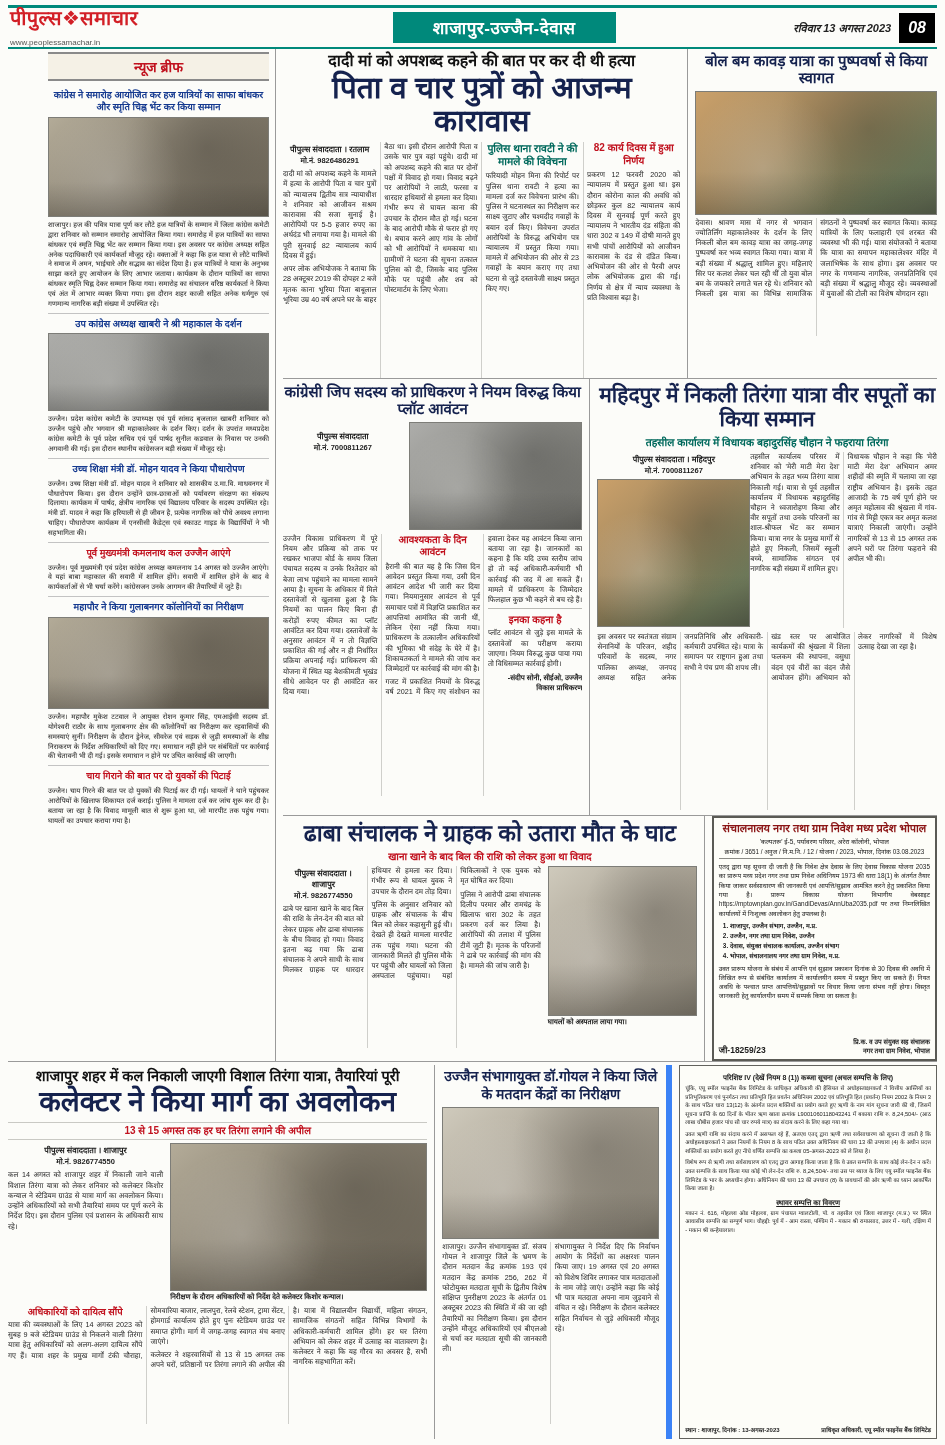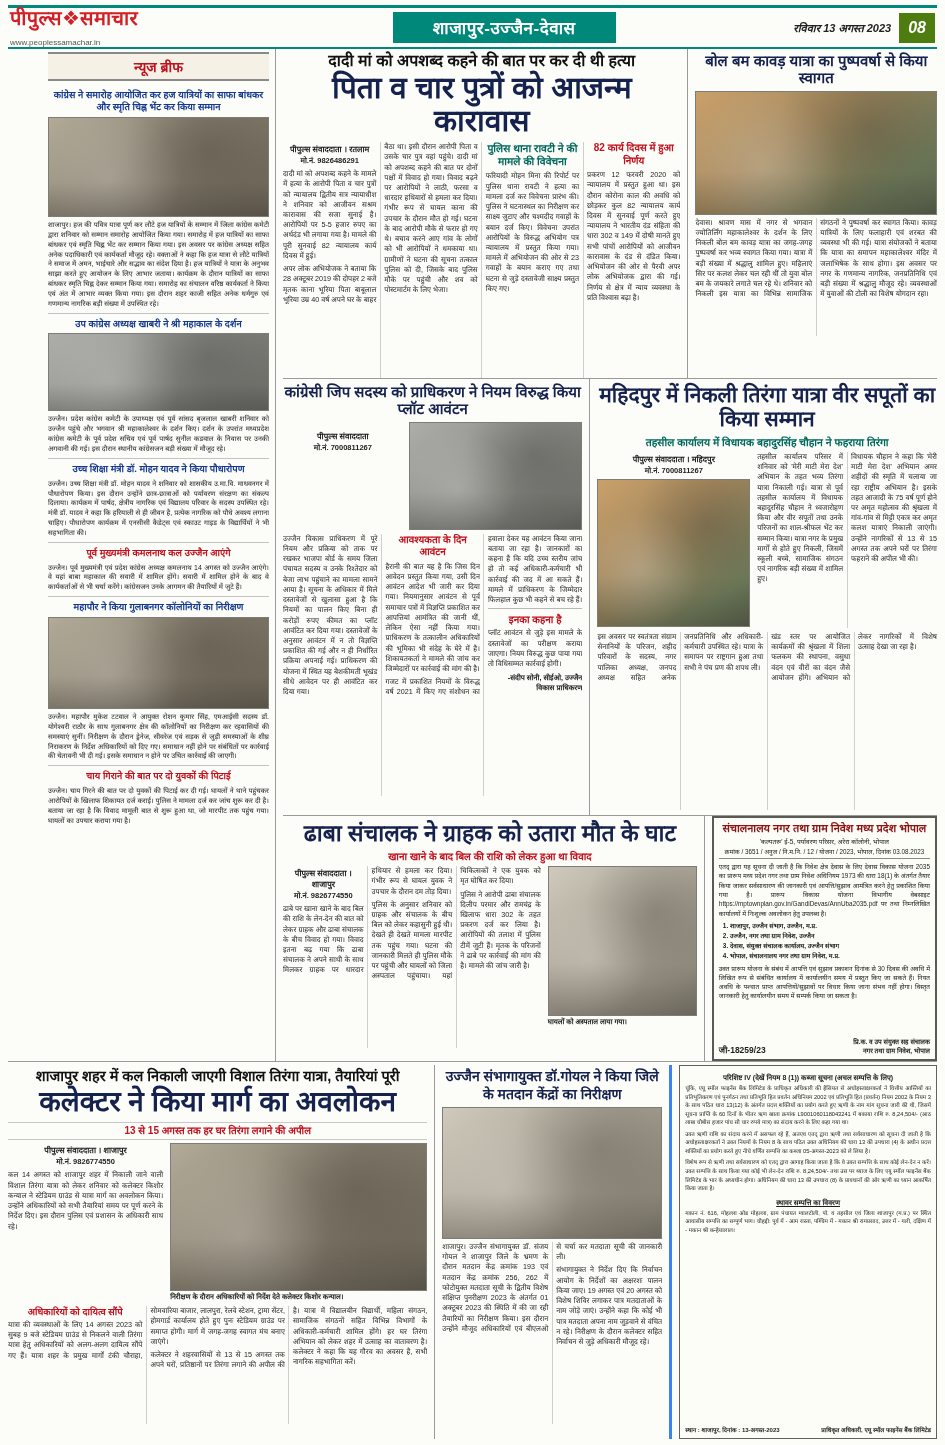--- a/index.html
+++ b/index.html
@@ -8,21 +8,21 @@
 
   
   .masthead{display:flex;align-items:center;gap:10px;border-top:3px solid #00897b;border-bottom:2px solid #00897b;padding:4px 2px;height:44px;}
   .logo-block{width:205px;flex:none;}
   .logo{font-size:20px;font-weight:bold;color:#d21f26;letter-spacing:.3px;white-space:nowrap;line-height:1;}
   .url{font-size:8px;color:#555;margin-top:10px;}
   .region-wrap{flex:1;display:flex;justify-content:center;}
   .region-band{background:#00897b;color:#fff;font-weight:bold;font-size:17px;padding:4px 40px;letter-spacing:.5px;}
   .date-block{display:flex;align-items:center;gap:8px;flex:none;font-style:italic;}
   .issue-date{font-size:11px;font-weight:bold;color:#222;}
-  .page-num{background:#4d7c0f;color:#fff;font-weight:bold;font-size:16px;padding:6px 9px;}
+  .page-num{background:#000000;color:#fff;font-weight:bold;font-size:16px;padding:6px 9px;}
 
   
   .upper{display:flex;height:1012px;overflow:hidden;}
   .lower{display:flex;height:378px;overflow:hidden;border-top:1.5px solid #9a9a9a;padding-top:3px;}
 
   
   .brief-col{width:228px;flex:none;border-right:1px solid #9a9a9a;padding:3px 6px 0 0;overflow:hidden;margin-left:40px;}
   .brief-title{color:#c1121f;font-weight:bold;font-size:14px;text-align:center;border-top:2px solid #8a8a8a;border-bottom:2px solid #8a8a8a;padding:3px 0;margin-bottom:4px;background:#f5f1e6;}
   .brief-item{border-bottom:1px solid #c3c3c3;padding:4px 0;overflow:hidden;}
   .brief-item h3{font-size:9.5px;line-height:1.3;color:#14398f;margin:0 0 3px;text-align:center;font-weight:bold;}
@@ -71,21 +71,21 @@
   .a3-top .byline{width:40%;margin-top:8px;}
   .photo-a3{flex:1;height:108px;}
   .a3-cols{column-count:3;height:262px;}
   .quote{break-inside:avoid;border-top:1px solid #b9b9b4;margin-top:3px;padding-top:3px;text-align:center;}
   .quote h5{color:#c1121f;font-size:10px;font-weight:bold;margin:0 0 2px;}
   .quote p{text-align:justify;}
   .quote .by{display:block;font-size:7.2px;font-weight:bold;margin-top:2px;text-align:right;}
   
   .art4{width:53%;padding:3px 0 0 7px;}
   .headline-a4{font-size:21px;}
-  .a4-row{display:flex;gap:7px;margin-top:2px;}
+  .a4-row{display:flex;margin-top:2px;}
   .a4-left{width:45%;flex:none;}
   .photo-a4{height:148px;}
   .a4-right{flex:1;column-count:2;height:176px;}
   .a4-bottom{column-count:4;height:178px;margin-top:4px;}
   
   .art5{width:64.5%;border-right:1px solid #9a9a9a;padding:3px 7px 0 0;}
   .headline-a5{font-size:23px;}
   .a5-row{display:flex;gap:7px;}
   .a5-left{flex:1;}
   .a5-cols{column-count:3;height:182px;}
@@ -106,21 +106,21 @@
   .art6{width:46%;border-right:1px solid #9a9a9a;padding:2px 7px 0 0;}
   .kicker-a6{font-size:14.5px;}
   .headline-a6{font-size:28px;}
   .sub-deco{border-top:1px solid #c9c9c4;border-bottom:1px solid #c9c9c4;padding:2px 0;}
   .a6-row{display:flex;gap:7px;margin-top:2px;}
   .a6-textL{width:37%;flex:none;}
   .a6-photo-wrap{flex:1;}
   .photo-a6{height:148px;}
   .a6-bottom{column-count:3;height:118px;margin-top:4px;}
   
-  .art7{width:25.5%;border-right:3px solid #3b82f6;padding:2px 7px;}
+  .art7{width:25.5%;border-right:6px solid #3b82f6;padding:2px 7px;}
   .headline-a7{font-size:14px;line-height:1.25;}
   .photo-a7{height:132px;margin:3px 0;}
   .a7-cols{column-count:2;height:182px;}
   
   .bankWrap{width:28.5%;padding-left:7px;}
   .bank-box{border:1.5px solid #62625d;height:100%;padding:4px 5px;display:flex;flex-direction:column;overflow:hidden;background:#fdfdf8;}
   .ad-head{display:flex;gap:5px;align-items:center;border-bottom:1px solid #9a9a95;padding-bottom:3px;}
   .au-logo{width:30px;height:30px;flex:none;background:linear-gradient(135deg,#f57c00,#8d2d13);color:#fff;font-weight:bold;display:flex;align-items:center;justify-content:center;font-size:13px;}
   .ad-title{color:#c1121f;font-weight:bold;font-size:12px;line-height:1.12;}
   .ad-reg{font-size:5.3px;color:#333;margin-top:1px;line-height:1.3;}

